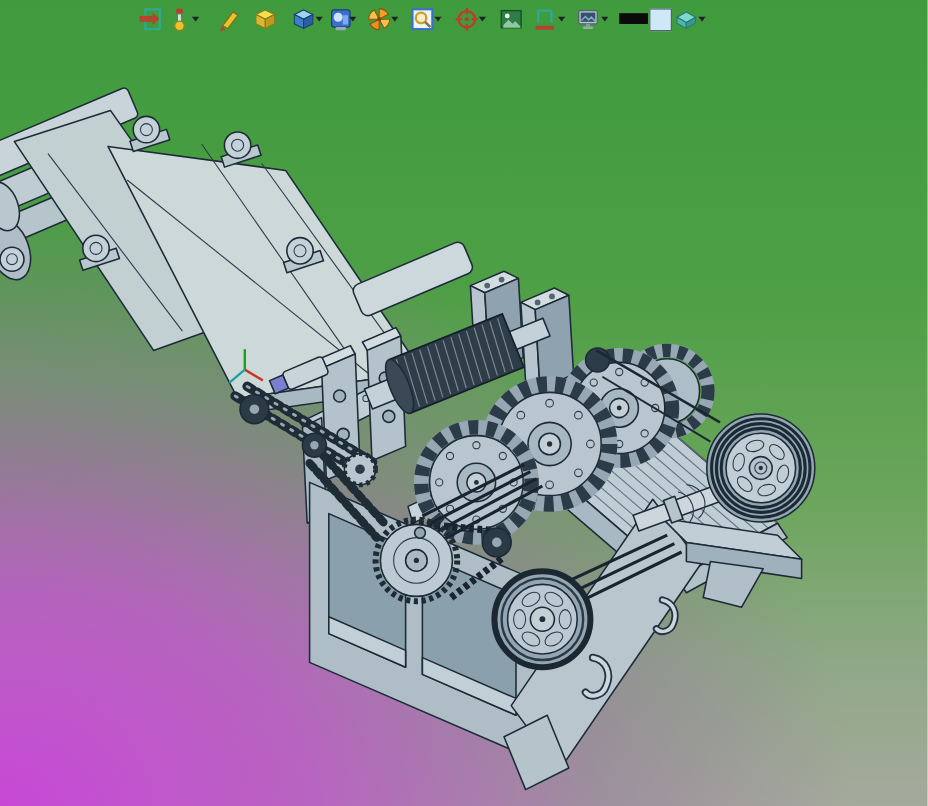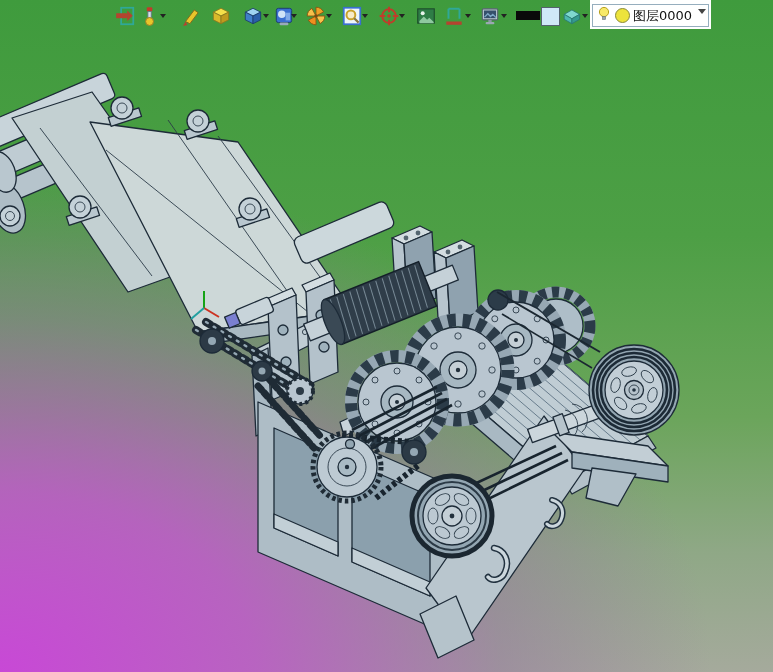--- a/index.html
+++ b/index.html
@@ -473,26 +473,13 @@
 
   <span class="tool" style="left:562px" title="erase-3d">
     <svg width="22" height="22" viewBox="0 0 20 20">
       <polygon points="2,8.5 9,4.5 16,8.5 9,12.5" fill="#7fd8cf" stroke="#2a7a74" stroke-width=".8"></polygon>
       <polygon points="2,8.5 9,12.5 9,17 2,13" fill="#4db8ae" stroke="#2a7a74" stroke-width=".8"></polygon>
       <polygon points="16,8.5 9,12.5 9,17 16,13" fill="#35998f" stroke="#2a7a74" stroke-width=".8"></polygon>
     </svg>
   </span>
   <span class="caret" style="left:582px"></span>
 
-  <div id="layer-box">
-    <div id="layer-field">
-      <span class="bulb">
-        <svg width="14" height="16" viewBox="0 0 14 16">
-          <circle cx="7" cy="6" r="4.6" fill="#f7e96a" stroke="#b8a11e" stroke-width="1"></circle>
-          <rect x="5.4" y="10.5" width="3.2" height="3" fill="#9aa5ad" stroke="#6c767e" stroke-width=".6"></rect>
-        </svg>
-      </span>
-      <span class="lswatch"></span>
-      <span id="layer-name">图层0000</span>
-    </div>
-    <span id="layer-caret"></span>
-  </div>
 </div>
 
 </body></html>

